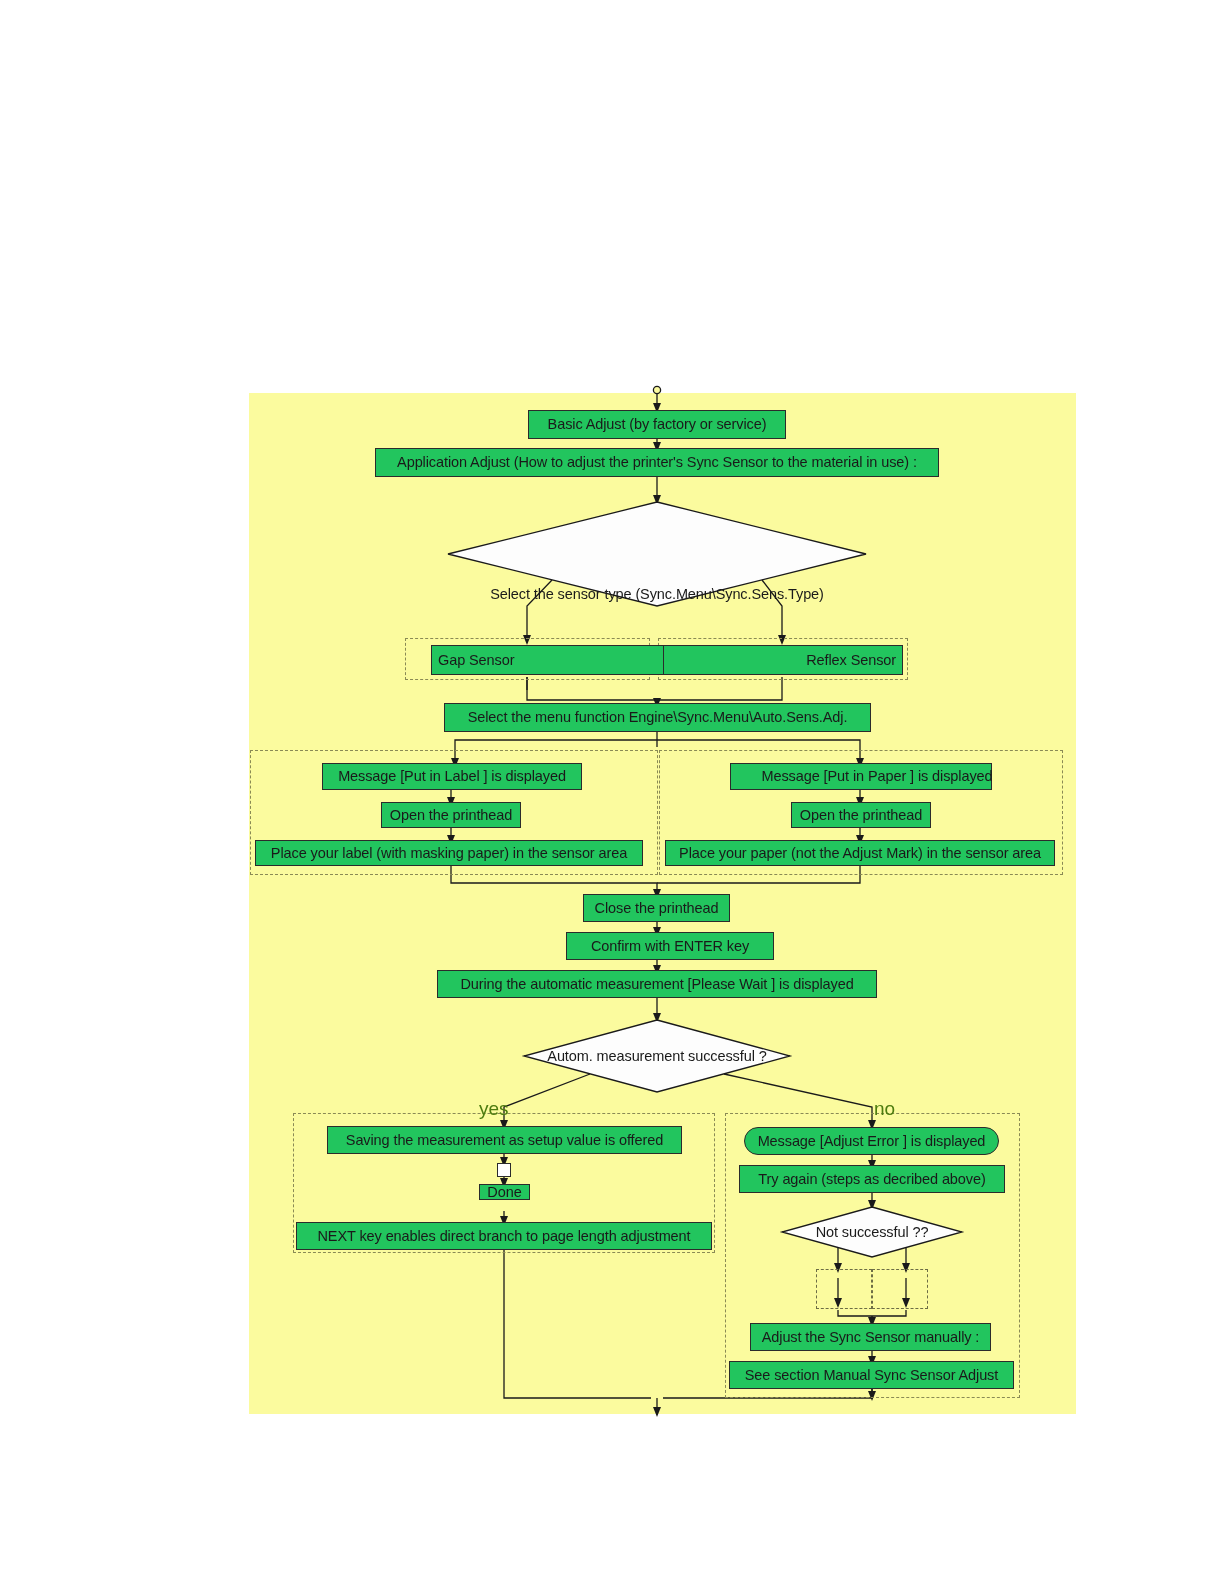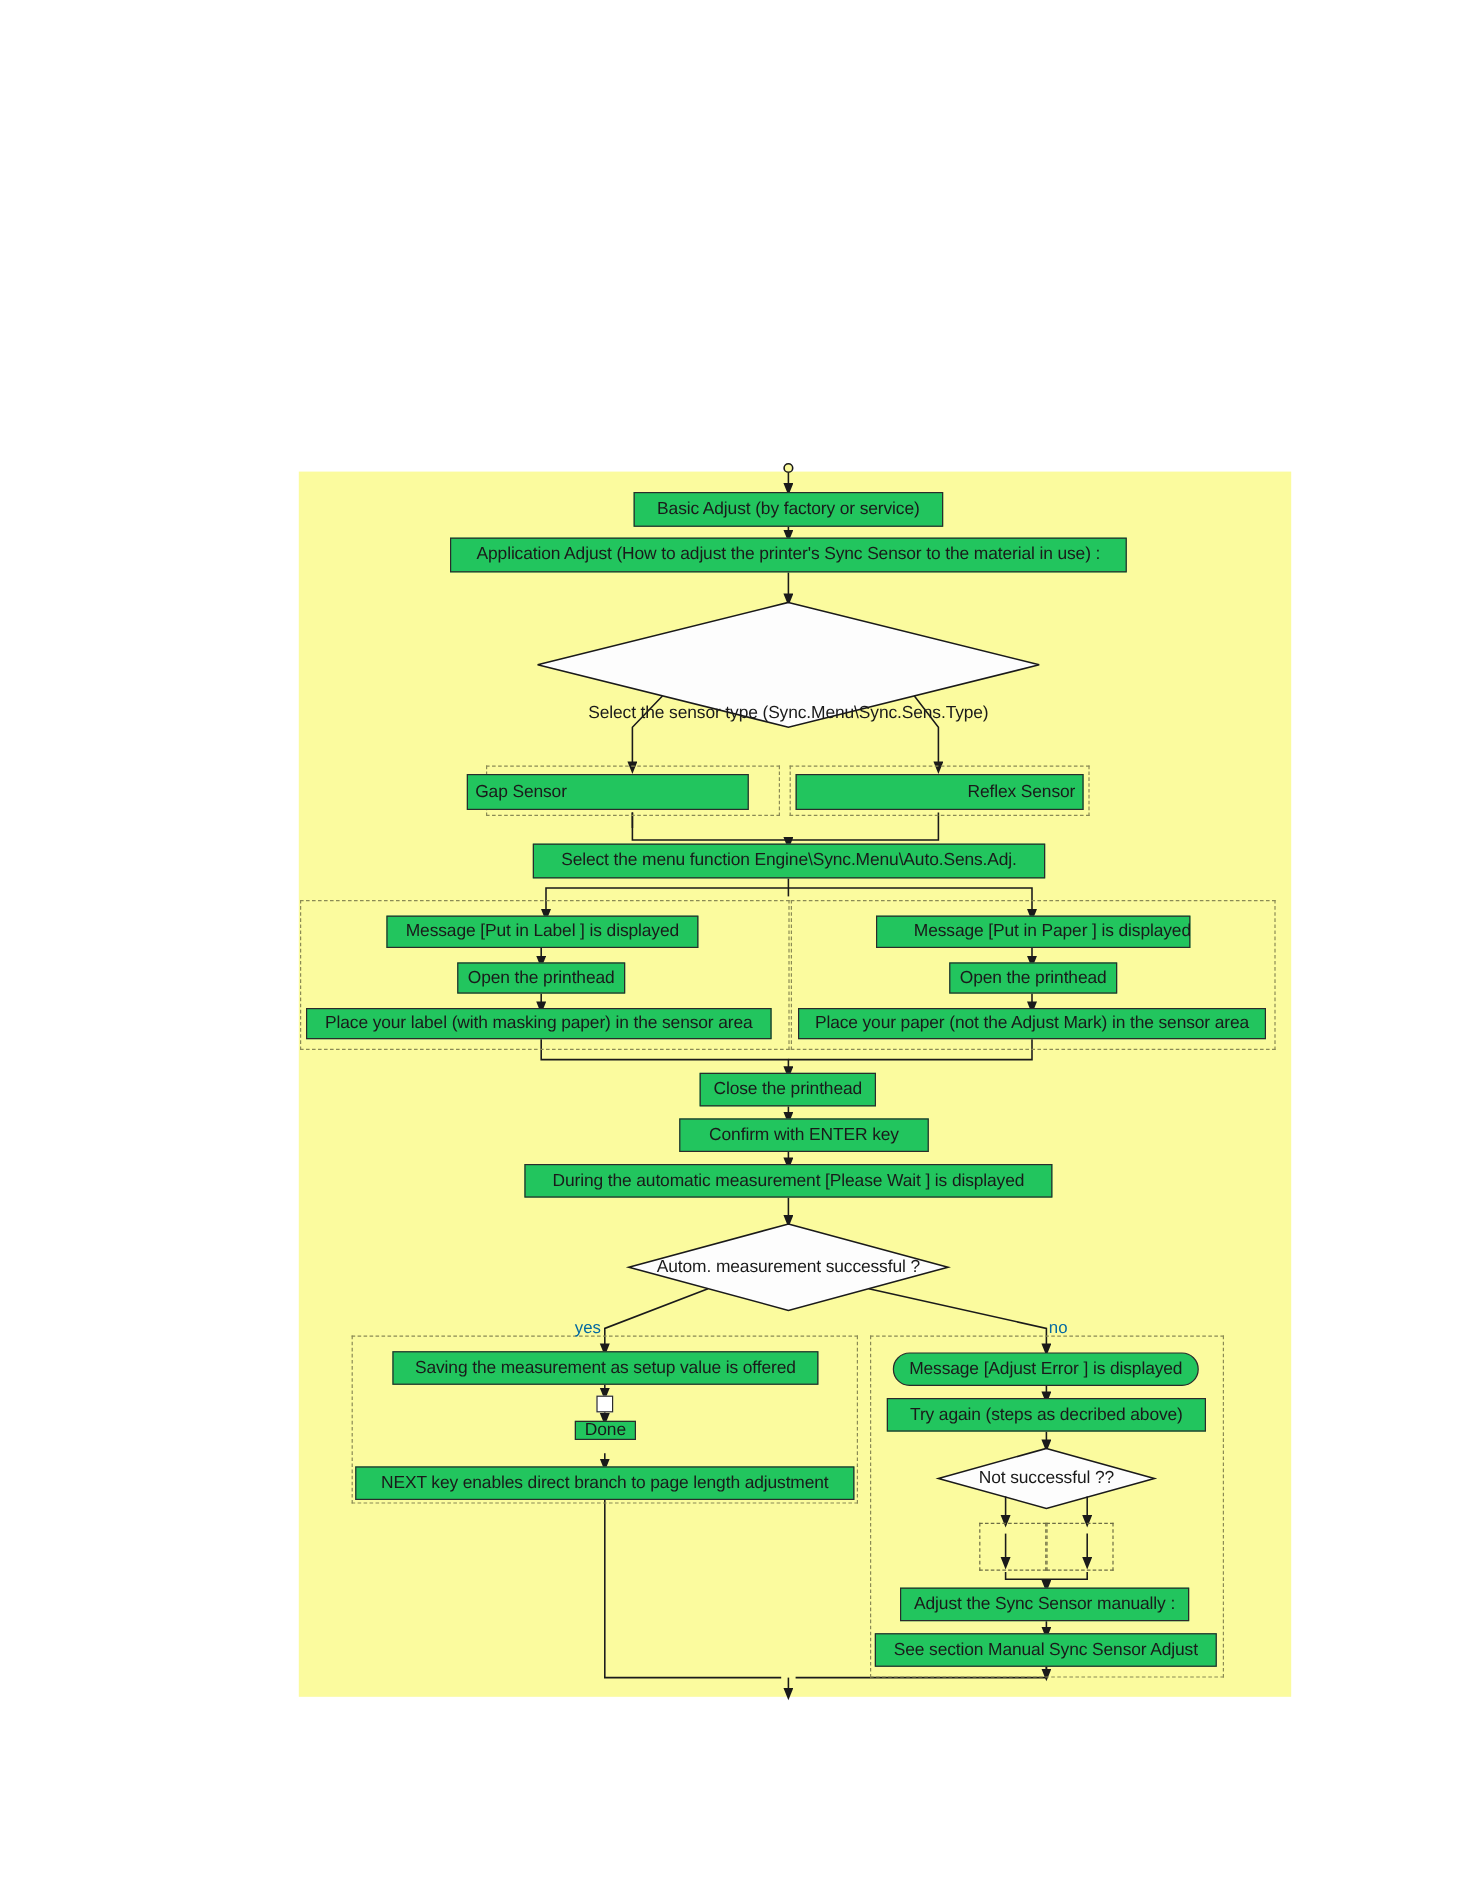--- a/index.html
+++ b/index.html
@@ -74,22 +74,22 @@
     font-size: 14.5px;
     color: #1a1a1a;
     white-space: nowrap;
     letter-spacing: -0.1px;
     display: flex;
     align-items: center;
     justify-content: center;
   }
   .edge-label {
     position: absolute;
-    font-size: 14px;
-    color: #0369a1;
+    font-size: 19px;
+    color: #4d7c0f;
     white-space: nowrap;
   }
 </style>
 </head>
 <body>
 
 <div id="canvas">
 
   <div class="panel"></div>
 
@@ -179,21 +179,21 @@
 
   <div class="empty-dash" style="left:816px; top:1269px; width:56px; height:40px;"></div>
   <div class="empty-dash" style="left:872px; top:1269px; width:56px; height:40px;"></div>
 
   <div class="node center" style="left:528px; top:410px; width:258px; height:29px;">Basic Adjust  (by factory or service)</div>
 
   <div class="node center" style="left:375px; top:448px; width:564px; height:29px;">Application Adjust (How to adjust the printer's Sync Sensor to the material in use) :</div>
 
   <div class="diamond-label" style="left:448px; top:542px; width:418px; height:24px;margin-top:40px;">Select the sensor type (Sync.Menu\Sync.Sens.Type)</div>
 
-  <div class="node left" style="left:389px; top:645px; width:235px; height:30px;">Gap Sensor</div>
+  <div class="node left" style="left:431px; top:645px; width:235px; height:30px;">Gap Sensor</div>
 
   <div class="node right" style="left:663px; top:645px; width:240px; height:30px;">Reflex Sensor</div>
 
   <div class="node center" style="left:444px; top:703px; width:427px; height:29px;">Select the menu function Engine\Sync.Menu\Auto.Sens.Adj.</div>
 
   <div class="node center" style="left:322px; top:763px; width:260px; height:27px;">Message [Put in Label ] is displayed</div>
 
   <div class="node center" style="left:381px; top:802px; width:140px; height:26px;">Open the printhead</div>
 
   <div class="node center" style="left:255px; top:840px; width:388px; height:26px;">Place your label (with masking paper) in the sensor area</div>

